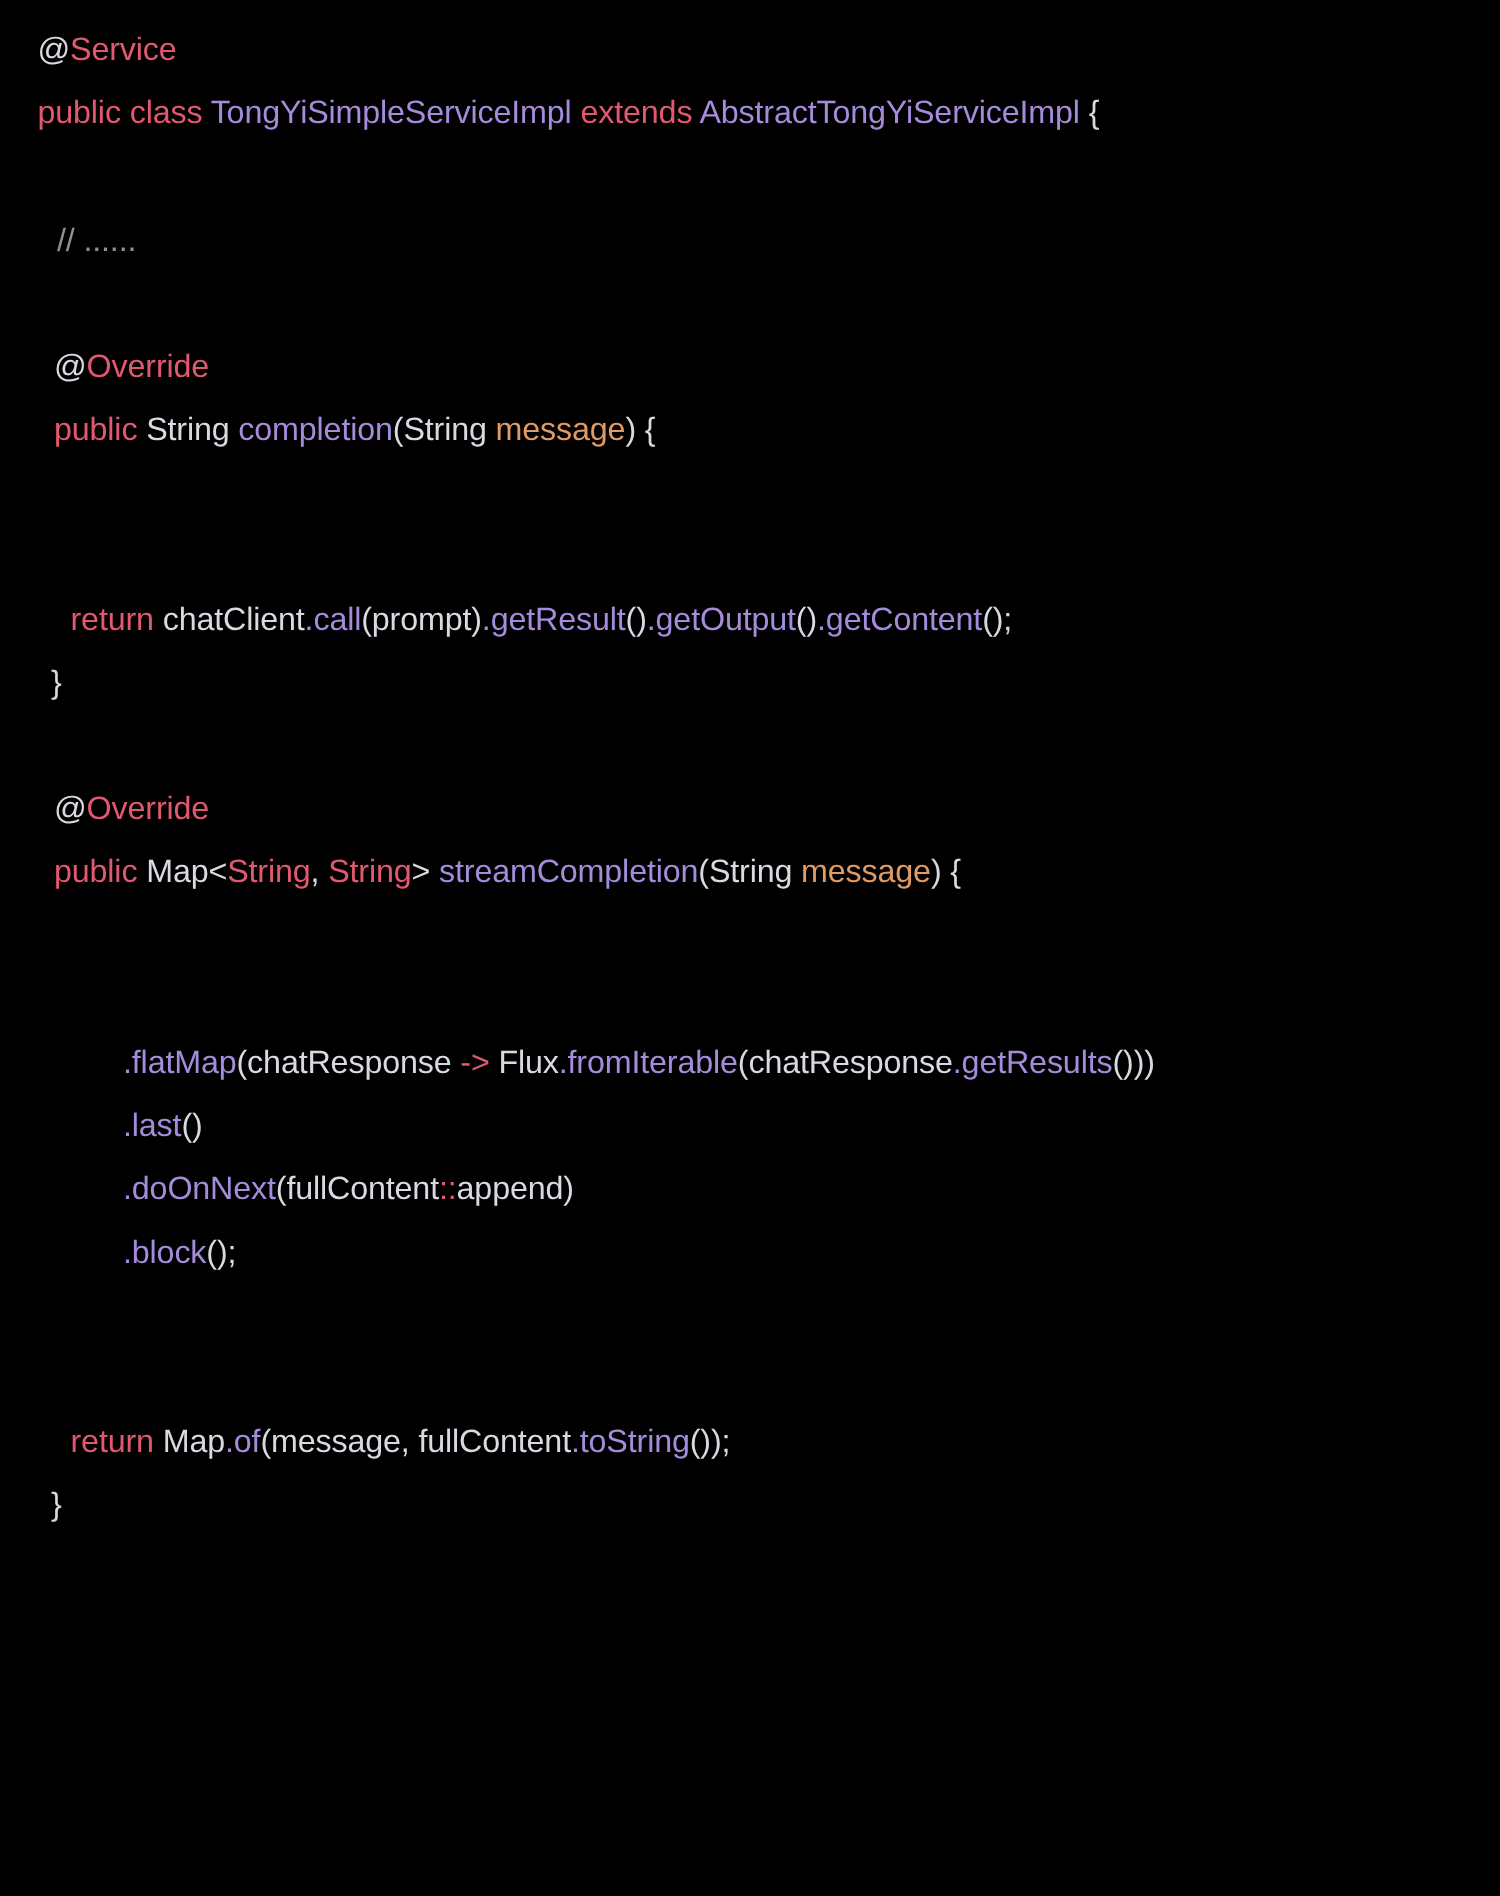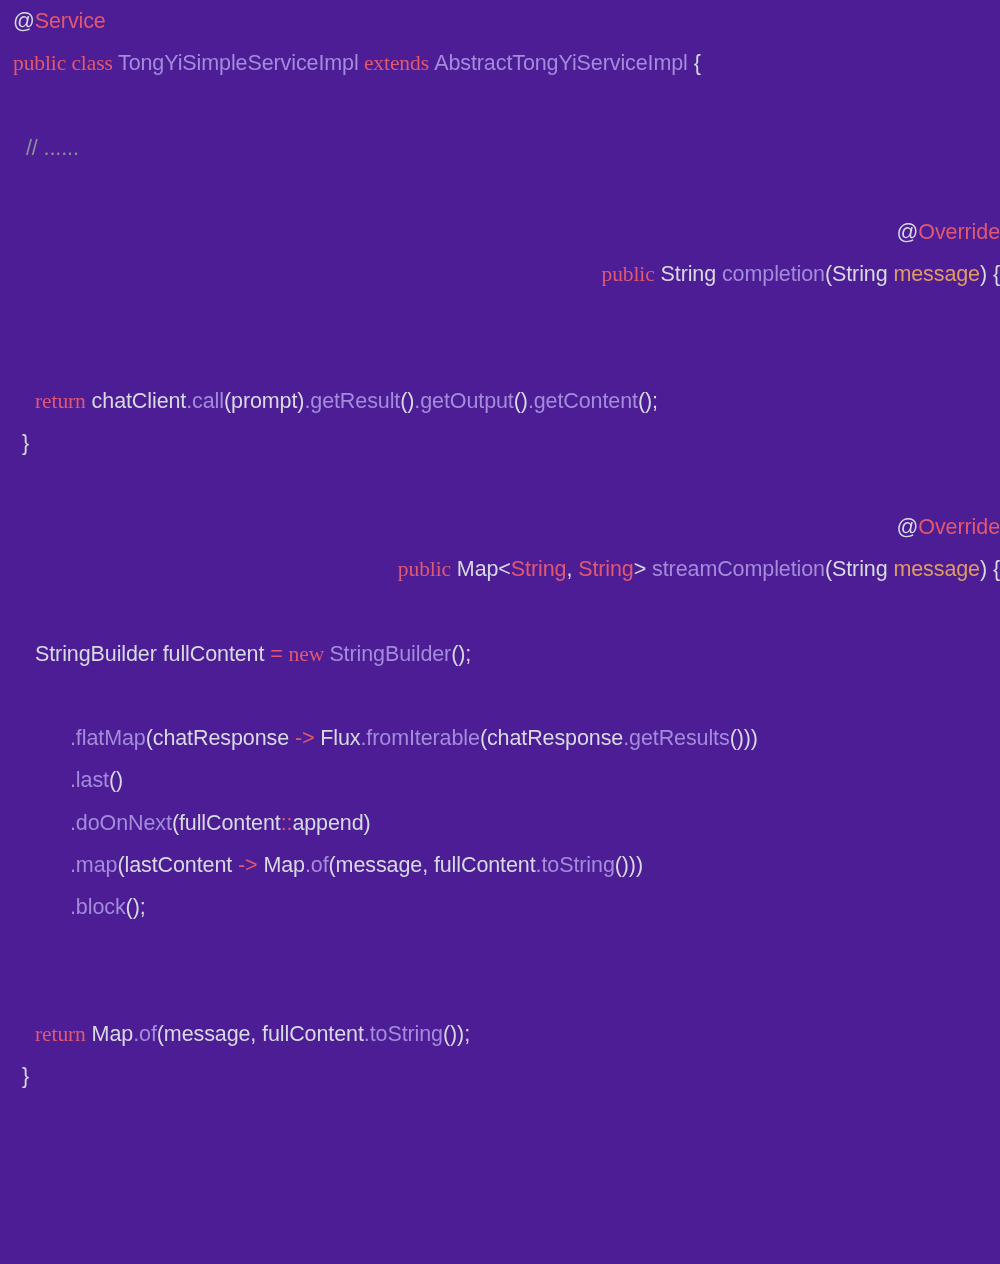--- a/index.html
+++ b/index.html
@@ -10,46 +10,46 @@
   body {
     width: 1000px;
     height: 1264px;
     overflow: hidden;
     font-family: "Liberation Sans", "DejaVu Sans", sans-serif;
   }
   #code-block {
     position: relative;
     width: 1000px;
     height: 1264px;
-    background: #4c1d95;
-    padding: 0;
+    background: #000000;
+    padding: 12px;
     box-sizing: border-box;
   }
   .code-line {
     height: 42.2px;
     line-height: 42.2px;
     font-size: 21.5px;
     white-space: pre;
     letter-spacing: -0.1px;
     color: #d7dae0;
   }
   .code-line.blank {
     height: 42.2px;
   }
   
   .ind0 { padding-left: 13px; }
-  .ind1 { padding-left: 24px; text-align: right; }
+  .ind1 { padding-left: 24px; }
   .ind2 { padding-left: 35px; }
   .ind3 { padding-left: 58px; margin-left: 12px; }
   .ind-cmt { padding-left: 26px; }
   .ind-brace { padding-left: 22px; }
 
   
   .t-plain   { color: #d7dae0; }
-  .t-kw      { color: #e2586f; font-family: Liberation Serif, serif; }      
+  .t-kw      { color: #e2586f; }      
   .t-type    { color: #a48bdb; margin-top: 33px; }      
   .t-method  { color: #a48bdb; }      
   .t-ann-at  { color: #d7dae0; }      
   .t-ann     { color: #e2586f; }      
   .t-param   { color: #e09b62; }      
   .t-comment { color: #8c919b; }
   .t-op      { color: #e2586f; }      
   .t-generic { color: #e2586f; }      
   .t-punct   { color: #d7dae0; }
 </style>
@@ -66,25 +66,23 @@
       <div class="code-line ind1"><span class="t-ann-at">@</span><span class="t-ann">Override</span></div>
       <div class="code-line ind1"><span class="t-kw">public</span><span class="t-plain"> String </span><span class="t-method">completion</span><span class="t-plain">(String </span><span class="t-param">message</span><span class="t-plain">) {</span></div>
       <div class="code-line ind0 blank">&nbsp;</div>
       <div class="code-line ind0 blank">&nbsp;</div>
       <div class="code-line ind2"><span class="t-kw">return</span><span class="t-plain"> chatClient</span><span class="t-method">.call</span><span class="t-plain">(prompt)</span><span class="t-method">.getResult</span><span class="t-plain">()</span><span class="t-method">.getOutput</span><span class="t-plain">()</span><span class="t-method">.getContent</span><span class="t-plain">();</span></div>
       <div class="code-line ind-brace"><span class="t-plain">}</span></div>
       <div class="code-line ind0 blank">&nbsp;</div>
       <div class="code-line ind1"><span class="t-ann-at">@</span><span class="t-ann">Override</span></div>
       <div class="code-line ind1"><span class="t-kw">public</span><span class="t-plain"> Map&lt;</span><span class="t-generic">String</span><span class="t-plain">, </span><span class="t-generic">String</span><span class="t-plain">&gt; </span><span class="t-method">streamCompletion</span><span class="t-plain">(String </span><span class="t-param">message</span><span class="t-plain">) {</span></div>
       <div class="code-line ind0 blank">&nbsp;</div>
-      <div class="code-line ind2"><span class="t-plain">StringBuilder fullContent </span><span class="t-op">=</span><span class="t-plain"> </span><span class="t-kw">new </span><span class="t-type">StringBuilder</span><span class="t-plain">();</span></div>
       <div class="code-line ind0 blank">&nbsp;</div>
       <div class="code-line ind3"><span class="t-method">.flatMap</span><span class="t-plain">(chatResponse </span><span class="t-op">-&gt;</span><span class="t-plain"> Flux</span><span class="t-method">.fromIterable</span><span class="t-plain">(chatResponse</span><span class="t-method">.getResults</span><span class="t-plain">()))</span></div>
       <div class="code-line ind3"><span class="t-method">.last</span><span class="t-plain">()</span></div>
       <div class="code-line ind3"><span class="t-method">.doOnNext</span><span class="t-plain">(fullContent</span><span class="t-op">::</span><span class="t-plain">append)</span></div>
-      <div class="code-line ind3"><span class="t-method">.map</span><span class="t-plain">(lastContent </span><span class="t-op">-&gt;</span><span class="t-plain"> Map</span><span class="t-method">.of</span><span class="t-plain">(message, fullContent</span><span class="t-method">.toString</span><span class="t-plain">()))</span></div>
       <div class="code-line ind3"><span class="t-method">.block</span><span class="t-plain">();</span></div>
       <div class="code-line ind0 blank">&nbsp;</div>
       <div class="code-line ind0 blank">&nbsp;</div>
       <div class="code-line ind2"><span class="t-kw">return</span><span class="t-plain"> Map</span><span class="t-method">.of</span><span class="t-plain">(message, fullContent</span><span class="t-method">.toString</span><span class="t-plain">());</span></div>
       <div class="code-line ind-brace"><span class="t-plain">}</span></div>
     </div>
 </div>
 
 </body></html>

